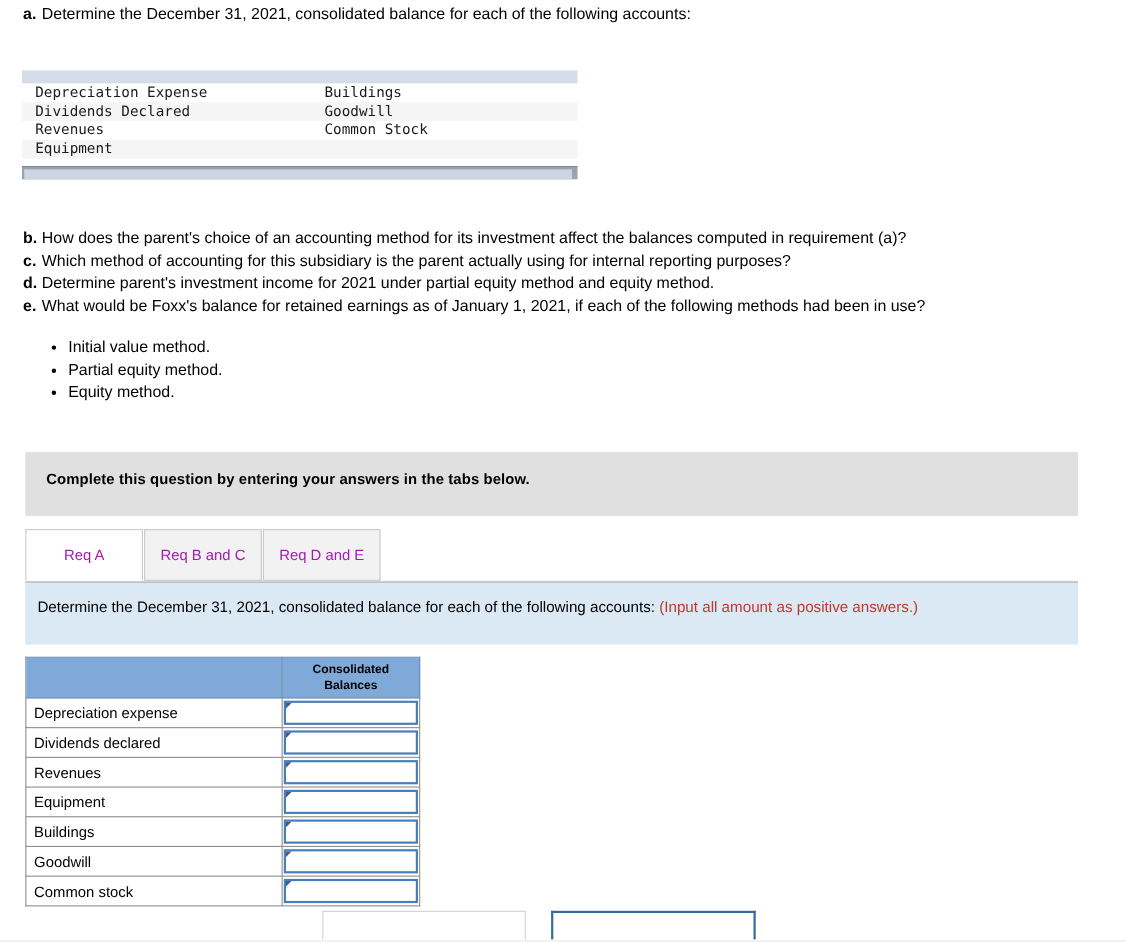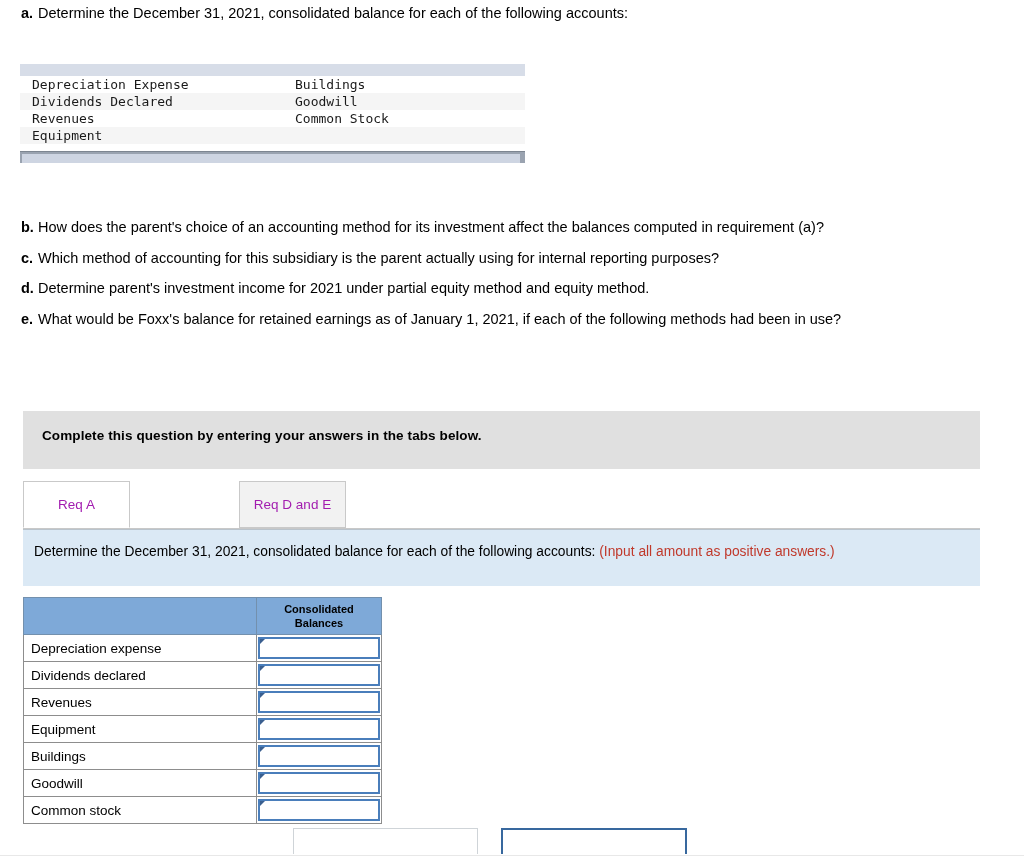--- a/index.html
+++ b/index.html
@@ -92,21 +92,20 @@
   .q-list {
     position: absolute;
     left: 21px;
     top: 207px;
     width: 995px;
   }
   .q-line {
     font-size: 14.5px;
     line-height: 20.5px;
     white-space: nowrap;
-    margin-top: 10px;
   }
 
   
   .bullets {
     position: absolute;
     left: 44px;
     top: 306px;
     margin: 0;
     padding: 0 0 0 18px;
     list-style: disc;
@@ -314,27 +313,33 @@
       <span class="req-letter">c.</span><span>Which method of accounting for this subsidiary is the parent actually using for internal reporting purposes?</span>
     </div>
     <div class="q-line">
       <span class="req-letter">d.</span><span>Determine parent's investment income for 2021 under partial equity method and equity method.</span>
     </div>
     <div class="q-line">
       <span class="req-letter">e.</span><span>What would be Foxx's balance for retained earnings as of January 1, 2021, if each of the following methods had been in use?</span>
     </div>
   </div>
 
+  <ul class="bullets">
+    <li>Initial value method.</li>
+    <li>Partial equity method.</li>
+    <li>Equity method.</li>
+  </ul>
 
   <div class="gray-banner">
     <div class="gray-banner-text">Complete this question by entering your answers in the tabs below.</div>
   </div>
 
   <div class="tabstrip">
     <div class="tab tab-0 active">Req A</div>
+    <div class="tab tab-1">Req B and C</div>
     <div class="tab tab-2">Req D and E</div>
     <div class="tabs-underline"></div>
   </div>
 
   <div class="blue-instr">
     <div class="blue-instr-text"><span>Determine the December 31, 2021, consolidated balance for each of the following accounts:</span> <span class="red-note">(Input all amount as positive answers.)</span></div>
   </div>
 
   <table class="ans-table">
     <thead>

